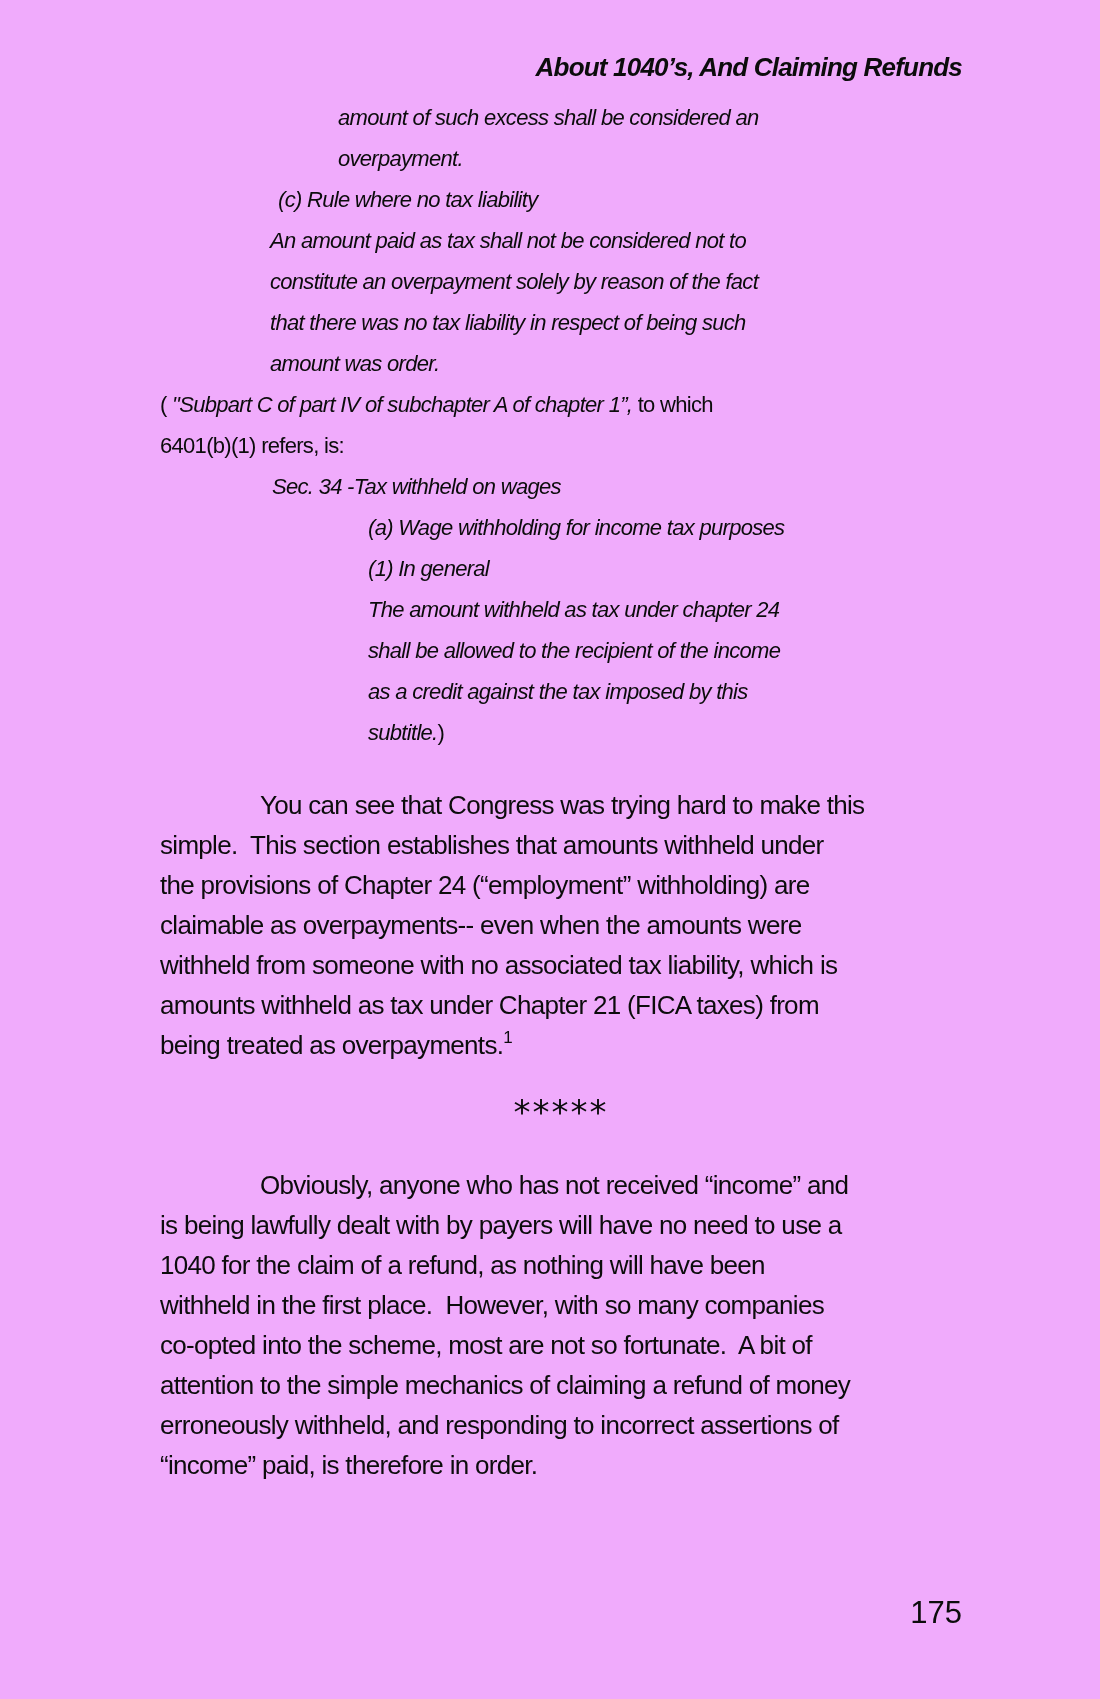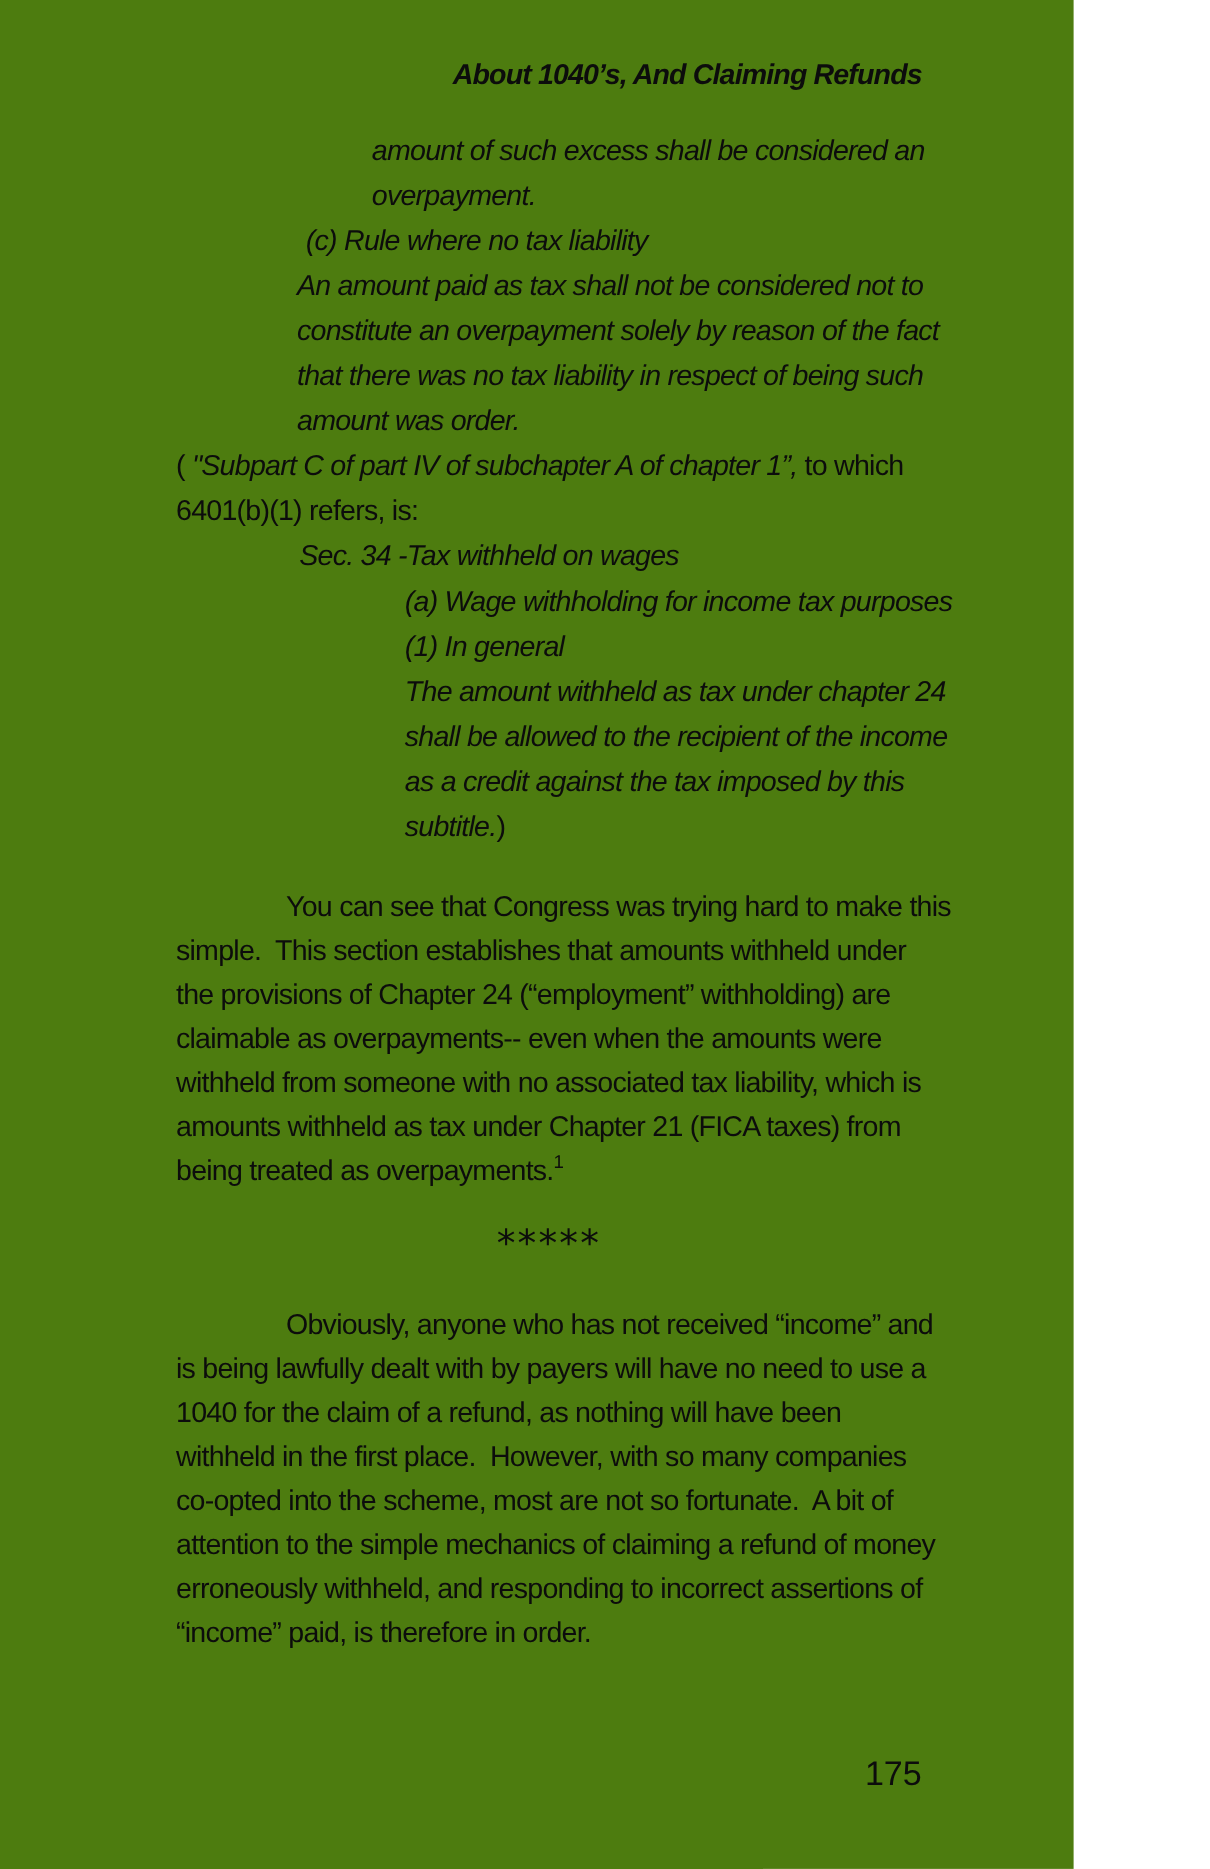--- a/index.html
+++ b/index.html
@@ -1,32 +1,32 @@
 <!DOCTYPE html>
 <html><head>
 <meta charset="utf-8">
 <style>
   html,body { margin:0; padding:0; background:#ffffff; }
   .page {
-    width:976px; height:1699px;
+    width:1100px; height:1699px;
     position:relative; overflow:hidden;
-    background:#4d7c0f; color:#0c0c0c;
+    background:#f0abfc; color:#0c0c0c;
     font-family:"Liberation Sans", sans-serif;
     box-sizing:border-box;
     padding:50px 138px 0 160px;
   }
   .running-header {
     text-align:right;
     font-style:italic; font-weight:bold;
     font-size:26px; line-height:34px; letter-spacing:-0.8px;
   }
   .line { white-space:pre; }
   .quote-block {
-    margin-top:32px;
-    font-size:26px; line-height:41px; letter-spacing:-0.7px;
+    margin-top:13px;
+    font-size:22px; line-height:41px; letter-spacing:-0.7px;
     font-style:italic;
   }
   .rm { font-style:normal; }
   .it { font-style:italic; }
   .q-l1  { padding-left:110px; }
   .q-l1c { padding-left:118px; }
   .q-l2  { padding-left:112px; }
   .q-l3  { padding-left:178px; }
   .q-l4  { padding-left:208px; }
   .para {

